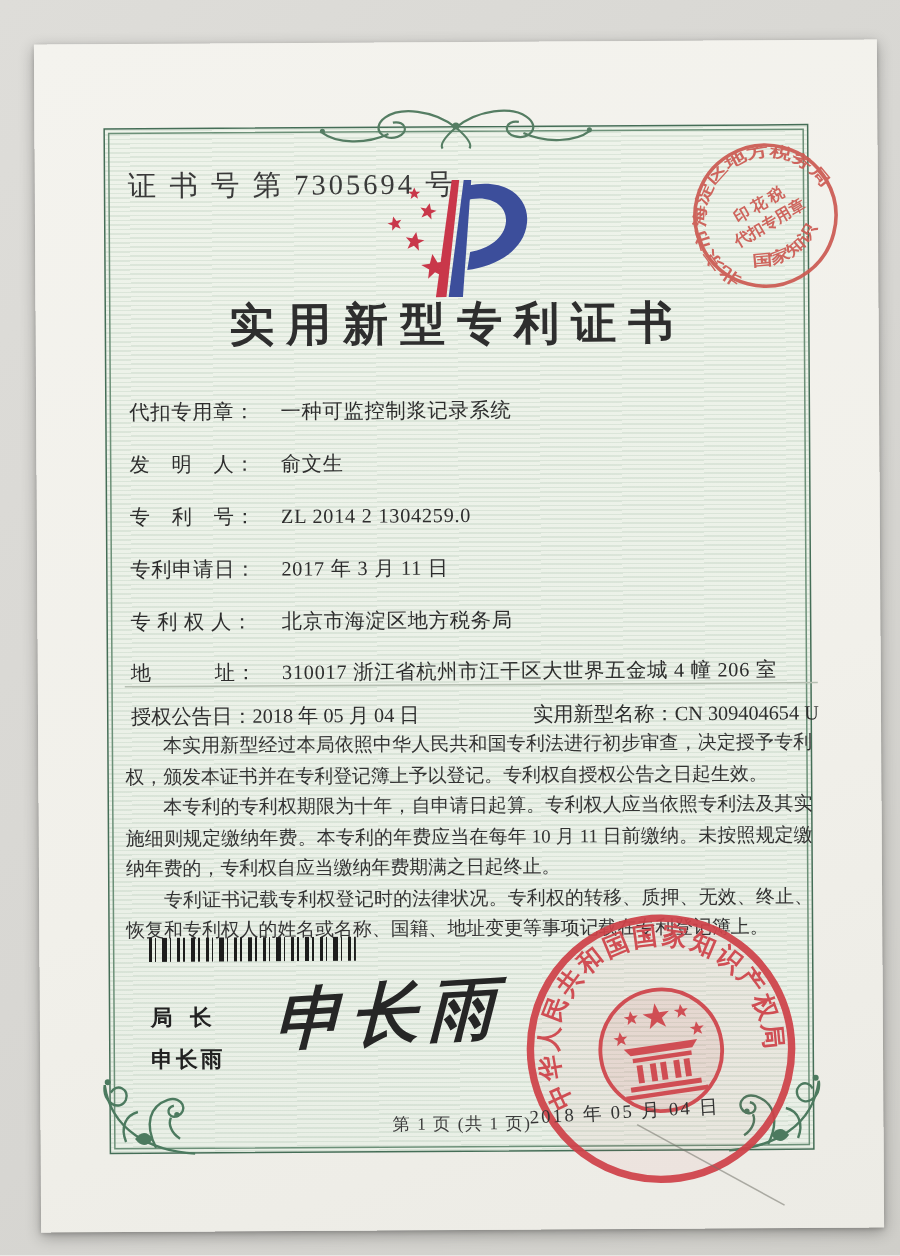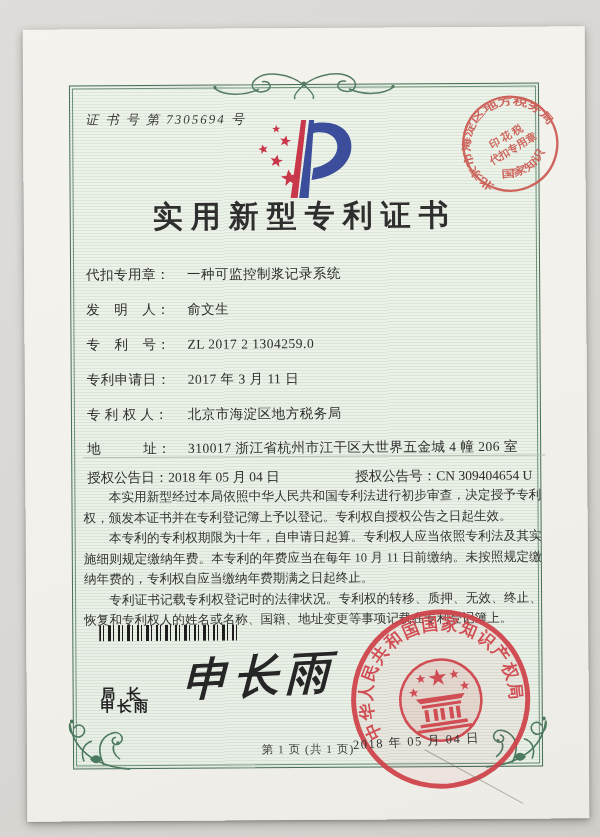--- a/index.html
+++ b/index.html
@@ -20,21 +20,21 @@
     border:1.6px solid #456e57;
     background:
       repeating-linear-gradient(0deg,rgba(110,150,120,.14) 0 1px,rgba(255,255,255,0) 1px 3px),
       linear-gradient(180deg,#eef3ea,#e9efe6);
   }
   .frame-inner{
     position:absolute;left:2px;top:2px;right:2px;bottom:2px;
     border:1px solid #6c9078;
   }
   .content{position:absolute;left:0;top:0;right:0;bottom:0;}
-  .cert-no{position:absolute;left:62px;top:82px;font-size:13px;color:#3a3a3a;letter-spacing:2px;font-style:italic;}
+  .cert-no{position:absolute;left:62px;top:82px;font-size:19px;color:#3a3a3a;letter-spacing:2px;}
   .logo-wrap{position:absolute;left:0;right:0;top:88px;text-align:center;}
   .title{
     position:absolute;left:0;right:0;top:168px;text-align:center;
     font-size:30px;font-weight:700;color:#2e2e2e;letter-spacing:8px;
   }
   .row{position:absolute;left:62px;right:38px;font-size:13.5px;color:#2d2d2d;letter-spacing:.5px;white-space:nowrap;}
   .row .lbl{display:inline-block;min-width:97px;}
   .divider{position:absolute;left:58px;right:42px;top:428px;height:1px;background:#b6bfb2;}
   .grant-row{position:absolute;left:62px;right:38px;top:440px;font-size:13.5px;color:#2d2d2d;white-space:nowrap;}
   .grant-right{position:absolute;left:268px;top:0;}
@@ -42,21 +42,21 @@
     position:absolute;left:58px;right:46px;top:458px;
     font-size:12.6px;line-height:1.63;color:#333;text-align:justify;
   }
   .paras p{margin:0;text-indent:2em;}
   .barcode{
     position:absolute;left:73px;top:596px;width:138px;height:16px;
     background:repeating-linear-gradient(90deg,
       #1d1d1d 0 2px,transparent 2px 4px,#1d1d1d 4px 5px,transparent 5px 9px,
       #1d1d1d 9px 12px,transparent 12px 14px,#1d1d1d 14px 15px,transparent 15px 19px);
   }
-  .signoff-title{position:absolute;left:74px;top:656px;font-size:14.5px;color:#222;letter-spacing:4px;font-weight:600;}
+  .signoff-title{position:absolute;left:74px;top:640px;font-size:14.5px;color:#222;letter-spacing:4px;font-weight:600;}
   .signoff-name{position:absolute;left:74px;top:668px;font-size:14.5px;color:#222;letter-spacing:2px;font-weight:600;}
   .autograph{
     position:absolute;left:138px;top:618px;width:190px;text-align:center;
     font-size:45px;color:#262626;font-style:italic;font-weight:600;
     transform:rotate(-3deg) skewX(-4deg);letter-spacing:6px;
   }
   .footer{position:absolute;left:0;right:0;top:714px;text-align:center;font-size:11.5px;color:#3c3c3c;letter-spacing:1px;}
   .seal{position:absolute;left:320px;top:578px;width:188px;height:188px;transform:rotate(-8deg);opacity:.93;}
   .seal-date{
     position:absolute;left:326px;top:706px;font-size:12.5px;color:#333;
@@ -155,41 +155,41 @@
     <div class="row" style="top:237px">
       <span class="lbl">代扣专用章：</span>
       <span>一种可监控制浆记录系统</span>
     </div>
     <div class="row" style="top:272px">
       <span class="lbl">发　明　人：</span>
       <span>俞文生</span>
     </div>
     <div class="row" style="top:307px">
       <span class="lbl">专　利　号：</span>
-      <span>ZL 2017 2 1304259.0</span>
+      <span>ZL 2014 2 1304259.0</span>
     </div>
     <div class="row" style="top:342px">
       <span class="lbl">专利申请日：</span>
       <span>2017 年 3 月 11 日</span>
     </div>
     <div class="row" style="top:377px">
       <span class="lbl">专 利 权 人：</span>
       <span>北京市海淀区地方税务局</span>
     </div>
     <div class="row" style="top:411px">
       <span class="lbl">地　　　址：</span>
       <span>310017 浙江省杭州市江干区大世界五金城 4 幢 206 室</span>
     </div>
 
     <div class="divider"></div>
 
     <div class="grant-row">
       <span>授权公告日：</span><span>2018 年 05 月 04 日</span>
       <span class="grant-right">
-        <span>授权公告号：</span><span>CN 309404654 U</span>
+        <span>实用新型名称：</span><span>CN 309404654 U</span>
       </span>
     </div>
 
     <div class="paras">
       <p>本实用新型经过本局依照中华人民共和国专利法进行初步审查，决定授予专利权，颁发本证书并在专利登记簿上予以登记。专利权自授权公告之日起生效。</p>
       <p>本专利的专利权期限为十年，自申请日起算。专利权人应当依照专利法及其实施细则规定缴纳年费。本专利的年费应当在每年 10 月 11 日前缴纳。未按照规定缴纳年费的，专利权自应当缴纳年费期满之日起终止。</p>
       <p>专利证书记载专利权登记时的法律状况。专利权的转移、质押、无效、终止、恢复和专利权人的姓名或名称、国籍、地址变更等事项记载在专利登记簿上。</p>
     </div>
 
     <div class="barcode"></div>

